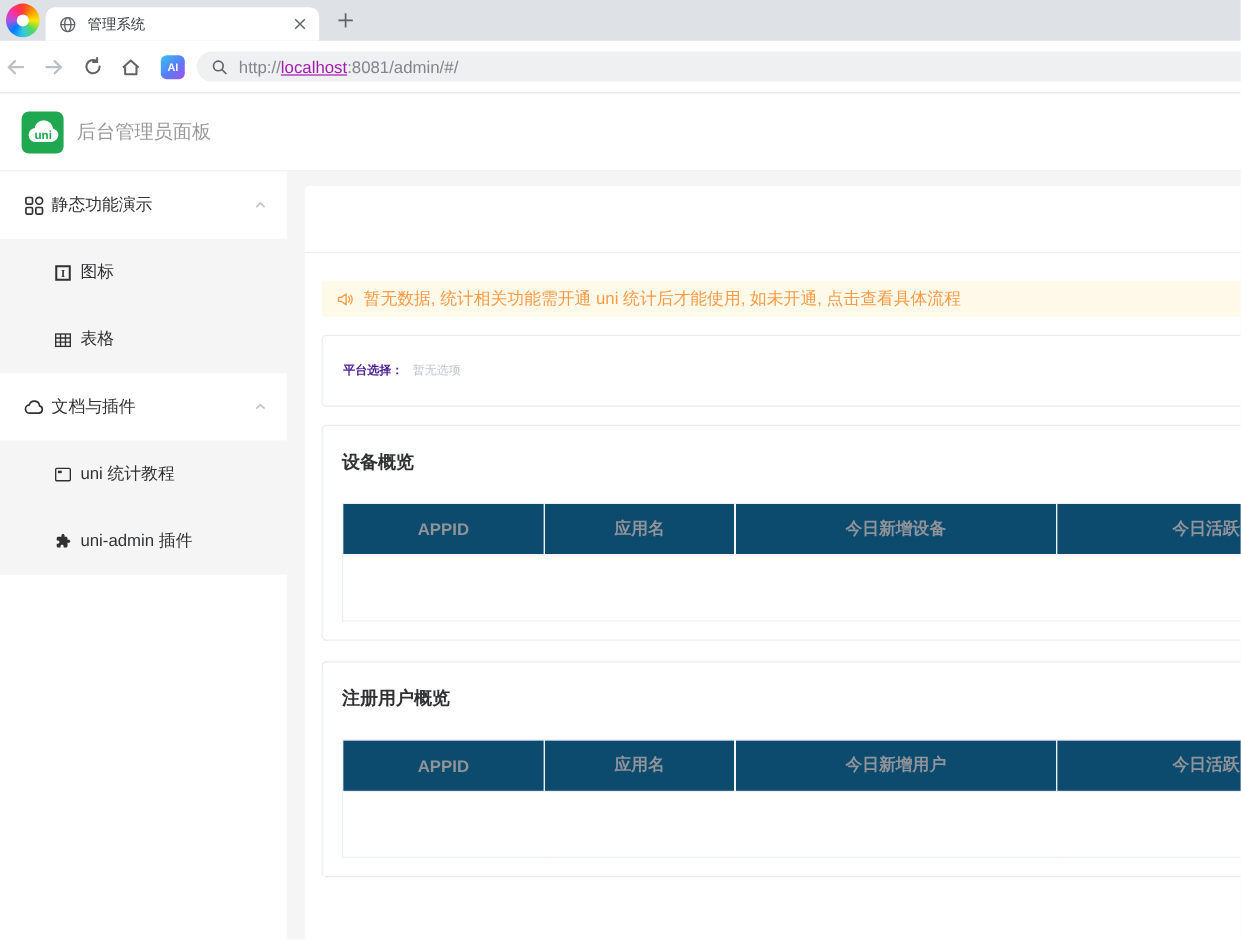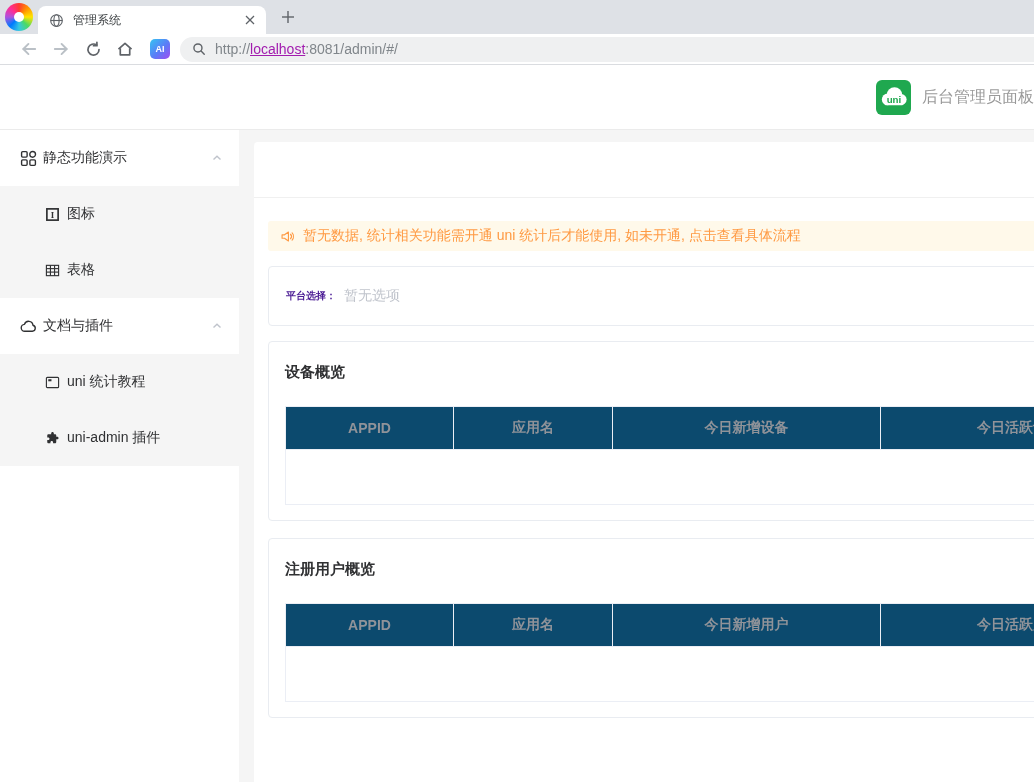--- a/index.html
+++ b/index.html
@@ -11,33 +11,33 @@
   .browser-logo { position:absolute; left:5px; top:3px; width:28px; height:28px; border-radius:50%;
     background:conic-gradient(#ff3b30,#ff9500,#ffe500,#4cd964,#34c7e3,#007aff,#af52de,#ff2d95,#ff3b30); }
   .browser-logo::after { content:""; position:absolute; left:9px; top:9px; width:10px; height:10px;
     border-radius:50%; background:#fff; }
   .tab { margin-left:38px; width:228px; height:28px; background:#fff; border-radius:8px 8px 0 0;
     display:flex; align-items:center; padding:0 8px 0 9px; }
   .tab-title { font-size:12px; color:#3c4043; margin-left:8px; flex:1; white-space:nowrap; overflow:hidden; }
   .tab-close { display:flex; align-items:center; justify-content:center; width:16px; height:16px; border-radius:50%; }
   .newtab { width:28px; height:28px; margin-left:8px; margin-bottom:0; display:flex; align-items:center;
     justify-content:center; align-self:center; }
-  .toolbar { height:31px; background:#fff; border-bottom:1px solid #dadce0; display:flex; align-items:center; padding-left:16px; }
+  .toolbar { height:44px; background:#fff; border-bottom:1px solid #dadce0; display:flex; align-items:center; padding-left:0; }
   .navbtn { width:26px; height:26px; display:flex; align-items:center; justify-content:center; margin-right:6px; }
   .ai-badge { width:20px; height:20px; border-radius:5px; margin:0 10px 0 6px;
     background:linear-gradient(135deg,#35c3f2 0%,#5b7bf7 55%,#a14df0 100%);
     color:#fff; font-size:9px; font-weight:bold; display:flex; align-items:center; justify-content:center; }
   .addressbar { flex:1; height:25px; background:#eff0f1; border-radius:13px; margin-right:-20px;
     display:flex; align-items:center; padding-left:10px; }
   .url { font-size:14px; color:#80868b; margin-left:7px; white-space:nowrap; }
   .url-host { color:#a21caf;text-decoration:underline; }
 
   
   .app-header { height:65px; background:#fff; border-bottom:1px solid #ebebeb;
-    display:flex; align-items:center; padding-left:18px;justify-content:flex-end; }
+    display:flex; align-items:center; padding-left:18px; }
   .uni-logo { width:35px; height:35px; border-radius:6px; background:#1fa84f; position:relative; flex:none; }
   .app-title { font-size:16px; color:#999; margin-left:11px; }
 
   
   .app-body { display:flex; height:652px; }
   .sidebar { width:239px; background:#fff; flex:none; }
   .menu-row { height:56px; display:flex; align-items:center; font-size:14px; color:#303133; cursor:pointer; }
   .menu-section { padding-left:19px; }
   .menu-section .mlabel { margin-left:6px; }
   .chev { margin-left:auto; margin-right:16px; display:flex; }
@@ -51,21 +51,21 @@
   .panel-top { height:56px; border-bottom:1px solid #f0f0f0; }
   .panel-content { padding:23px 14px 14px 14px; }
 
   .notice { height:30px; background:#fff9ea; border-radius:3px; display:flex; align-items:center;
     padding:0 10px; color:#ff9a43; font-size:14px; cursor:pointer; }
   .notice .ntext { margin-left:7px; white-space:nowrap;text-align:right; }
 
   .card { border:1px solid #e9ecf1; border-radius:4px; background:#fff; }
   .platform-card { margin-top:15px; height:60px; display:flex; align-items:center; padding-left:17px; }
   .plabel { font-size:10px; font-weight:bold; color:#4c1d95; }
-  .pselect { font-size:14px; color:#c0c4cc; margin-left:8px; cursor:pointer; }
+  .pselect { font-size:10px; color:#c0c4cc; margin-left:8px; cursor:pointer; }
 
   .overview-card { margin-top:15px; padding:21px 16px 15px 16px; }
   .overview-card.second { margin-top:17px; }
   .card-title { font-size:15px; font-weight:bold; color:#303133; }
   table.stat { border-collapse:collapse; margin-top:24px; width:872px; table-layout:fixed; }
   table.stat, table.stat th, table.stat td { border:1px solid #ebeef5; }
   table.stat th { height:43px; font-size:14px; font-weight:bold; color:#909399; text-align:center;
     background:#0c4a6e; padding:0 4px; overflow:hidden; white-space:nowrap; }
   table.stat td.empty { height:55px; border-top:none; }
   col.c1{width:168px;} col.c2{width:159px;} col.c3{width:268px;} col.c4{width:277px;}

